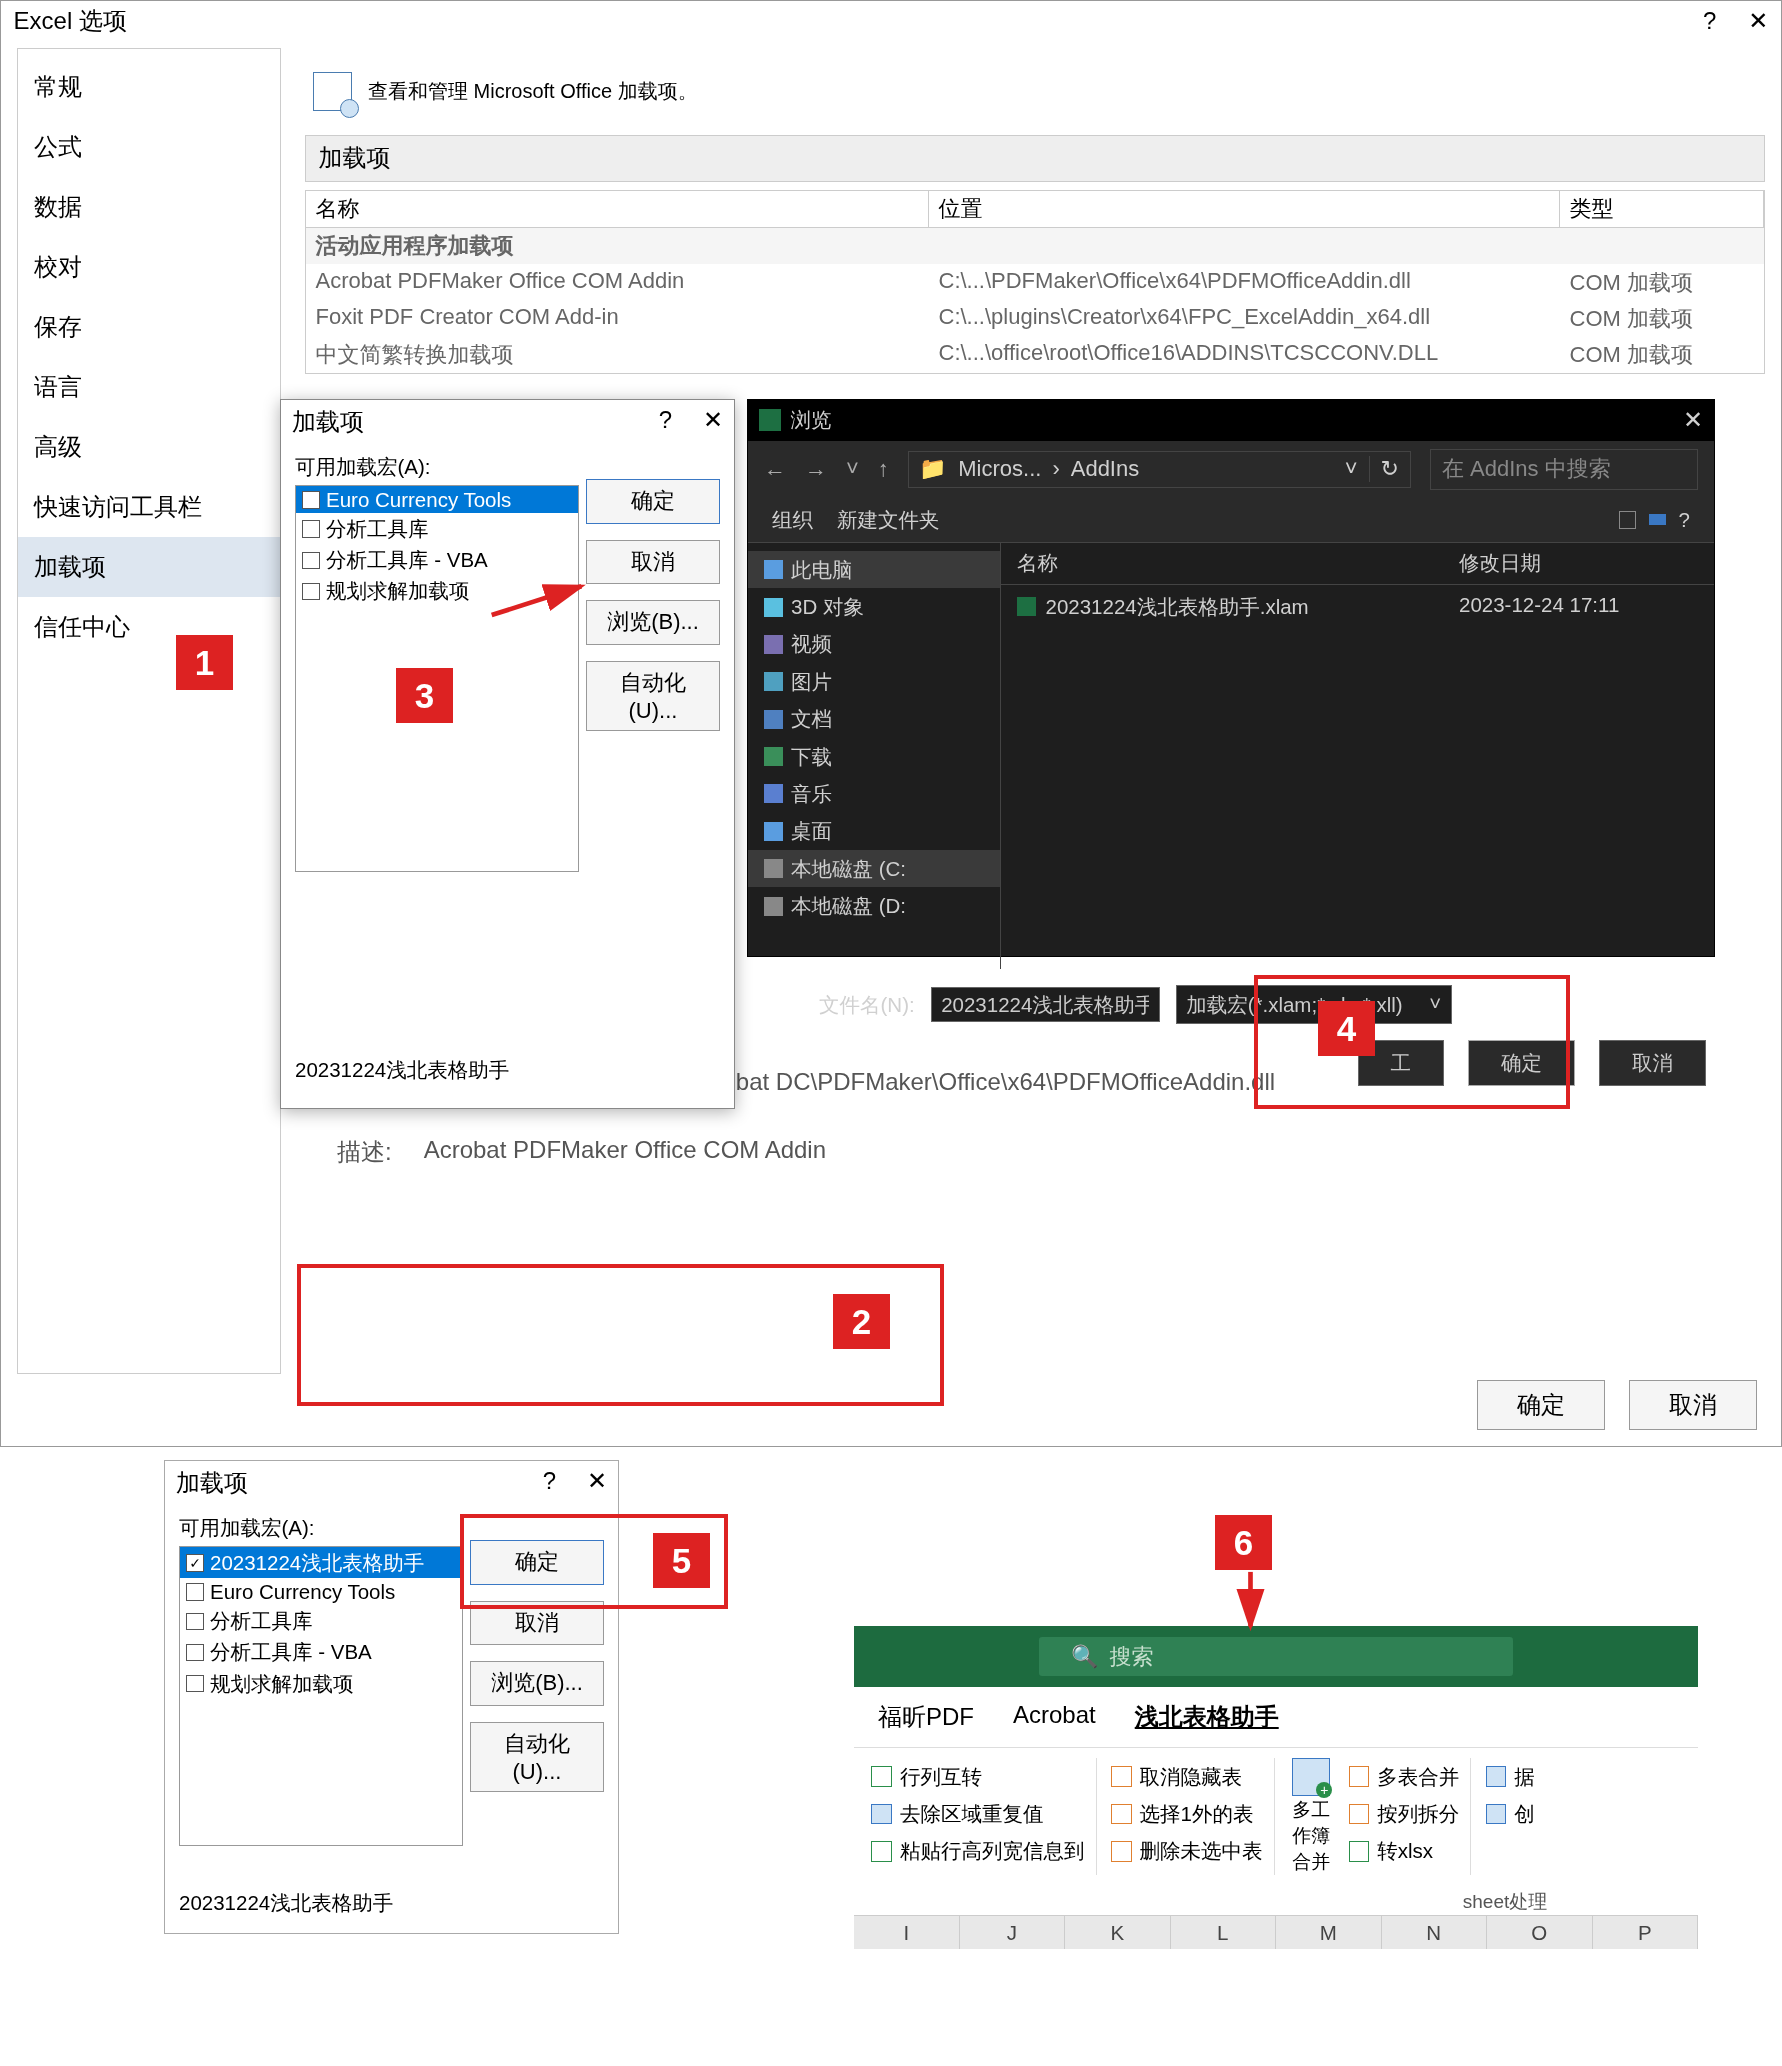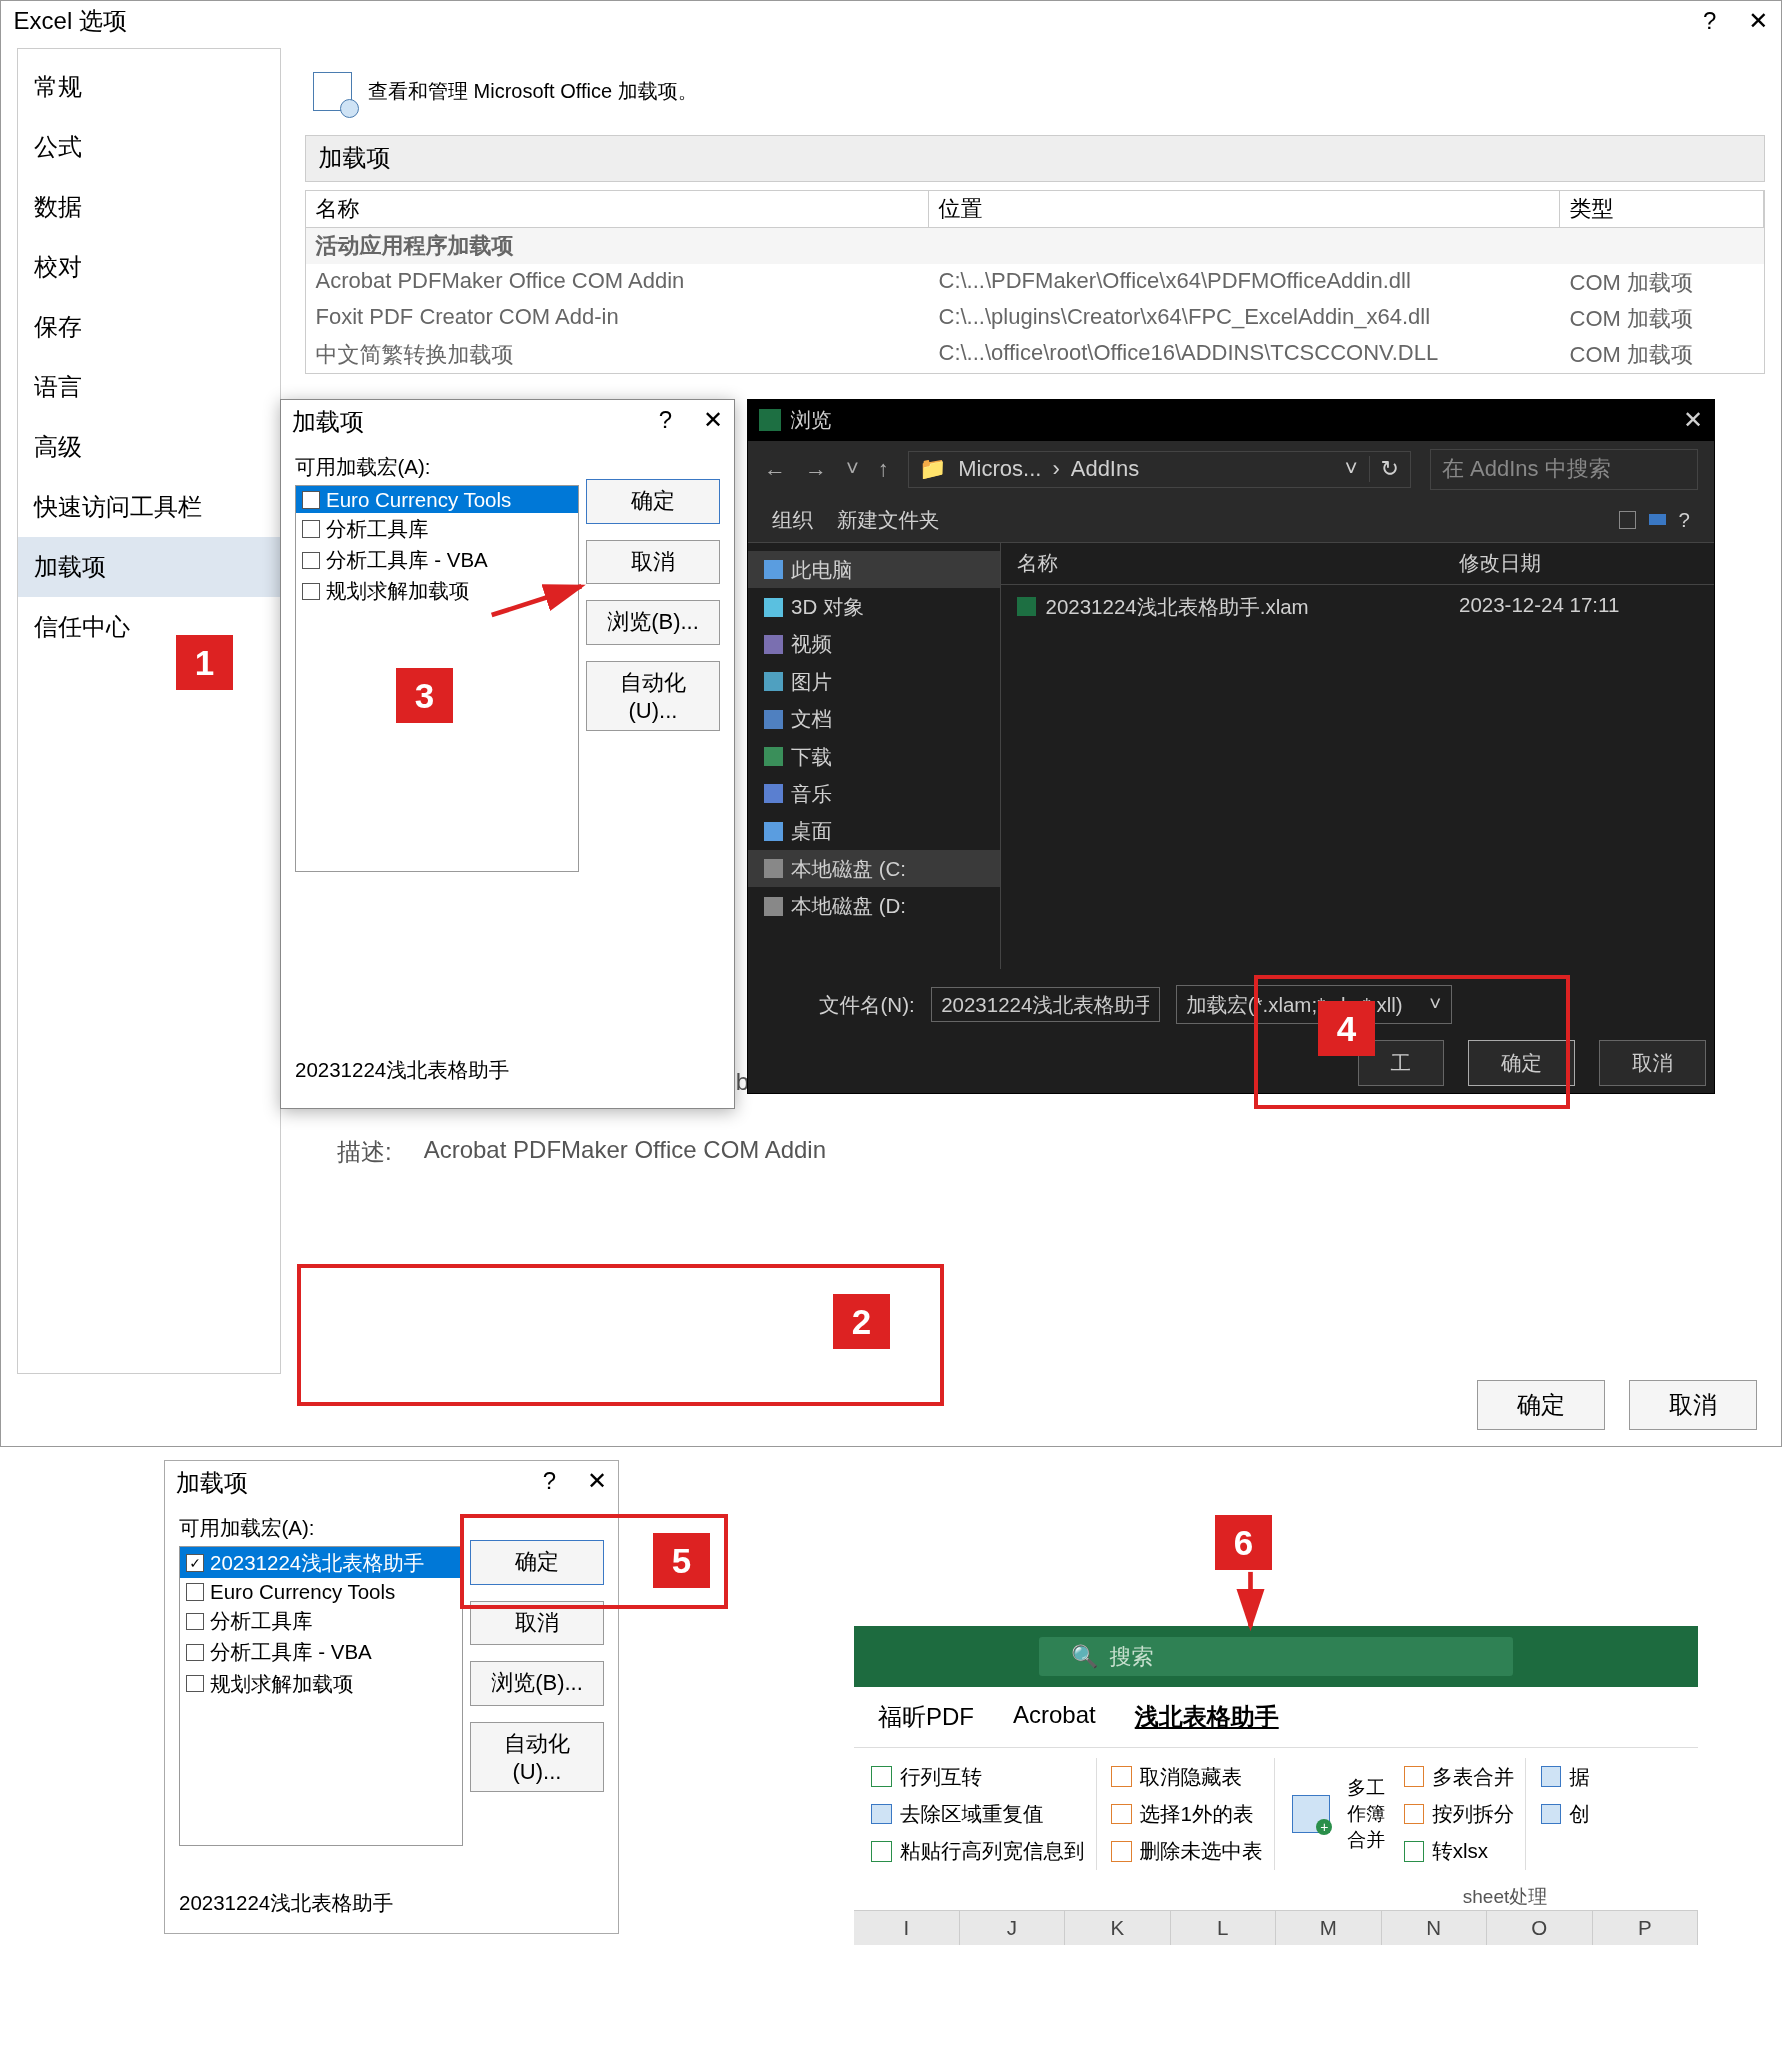--- a/index.html
+++ b/index.html
@@ -43,21 +43,21 @@
 .list-item { display: flex; align-items: center; gap: 6.3px; padding: 1.6px 6.3px; font-size: 20.5px; }
 .list-item.selected { background: #0078d7; color: #fff; }
 .chk { width: 17.4px; height: 17.4px; border: 0.8px solid #555; background: #fff; display: inline-block; flex-shrink: 0; }
 .chk.checked::after { content: "✓"; font-size: 14px; display: block; text-align: center; line-height: 16px; color: #000; }
 .addins-btns { position: absolute; right: 14px; top: 79px; display: flex; flex-direction: column; gap: 16px; width: 134px; }
 .addins-btns .btn { width: 100%; text-align: center; }
 .addins-btns .btn.focus { border: 1.6px solid #3a78c4; }
 .addins-footer { position: absolute; left: 14px; bottom: 24px; font-size: 20.5px; }
 
 
-.browse-dialog { position: absolute; left: 747px; top: 399px; width: 968px; height: 695px; background: #1e1e1e; color: #d0d0d0; border: 0.8px solid #000; z-index: 20; }
+.browse-dialog { position: absolute; left: 747px; top: 399px; width: 968px; height: 558px; background: #1e1e1e; color: #d0d0d0; border: 0.8px solid #000; z-index: 20; }
 .browse-title { display: flex; align-items: center; gap: 9.5px; padding: 6.3px 11px; background: #000; font-size: 20.5px; }
 .browse-title .xl { width: 22px; height: 22px; background: #1d6f42; display: inline-block; }
 .browse-close { margin-left: auto; font-size: 24px; }
 .browse-nav { display: flex; align-items: center; padding: 8px 16px; gap: 19px; background: #2a2a2a; font-size: 22px; }
 .browse-nav .arrow { color: #aaa; }
 .browse-nav .path { border: 0.8px solid #444; padding: 4.7px 11px; flex: 1; display: flex; align-items: center; gap: 11px; }
 .browse-nav .folder-icon { color: #f0c060; }
 .browse-nav .search { border: 0.8px solid #444; padding: 4.7px 11px; width: 268px; color: #888; }
 .browse-toolbar { display: flex; gap: 24px; padding: 8px 24px; background: #2a2a2a; border-bottom: 0.8px solid #444; font-size: 20.5px; align-items: center; }
 .browse-body { display: flex; height: 426px; }
@@ -93,21 +93,21 @@
 .search-bar { background: #1d6b3f; padding: 11px; display: flex; justify-content: center; }
 .search-inner { background: #2f8154; color: #c8e0cf; padding: 4.7px 32px; border-radius: 3.2px; display: flex; align-items: center; gap: 11px; width: 474px; }
 .tabs { display: flex; gap: 39px; padding: 14px 24px; font-size: 24px; }
 .tab.active { text-decoration: underline; font-weight: bold; }
 .rib-body { display: flex; border-top: 1.6px solid #ddd; padding: 9.5px 6.3px; gap: 3.2px; }
 .rib-group { border-right: 0.8px solid #ddd; padding: 0 8px; }
 .rib-item { display: flex; align-items: center; gap: 8px; padding: 4.7px 3.2px; font-size: 20.5px; }
 .rib-icon { width: 20.5px; height: 20.5px; display: inline-block; border: 1.6px solid #2a8f4a; }
 .rib-icon.orange { border-color: #e08030; }
 .rib-icon.blue { border-color: #3a78c4; background: #cfe3f5; }
-.rib-big { display: flex; flex-direction: row; align-items: center; gap: 17px; font-size: 19px; padding: 0 6.3px; }
+.rib-big { display: flex; flex-direction: column; align-items: flex-start; gap: 1px; font-size: 19px; padding: 0 6.3px; }
 .rib-big-icon { width: 38px; height: 38px; background: #cfe3f5; border: 1.6px solid #3a78c4; position: relative; }
 .rib-big-icon::after { content: "+"; position: absolute; right: -3.2px; bottom: -3.2px; background: #2a8f4a; color: #fff; width: 16px; height: 16px; border-radius: 50%; font-size: 14px; text-align: center; line-height: 16px; }
 .rib-label { text-align: center; color: #555; font-size: 19px; padding-top: 4.7px; }
 .col-letters { display: flex; border-top: 0.8px solid #ccc; }
 .col-letters > div { flex: 1; text-align: center; padding: 4.7px; border-right: 0.8px solid #ccc; background: #e8e8e8; font-size: 20.5px; color: #444; }
 
 
 .callout { position: absolute; background: #d22; color: #fff; font-size: 35px; font-weight: bold; width: 57px; height: 55px; display: flex; align-items: center; justify-content: center; z-index: 100; }
 .callout-border { position: absolute; border: 4px solid #d22; z-index: 99; }
 .arrow3 { position: absolute; left: 487px; top: 580px; width: 103px; height: 39px; z-index: 101; }

